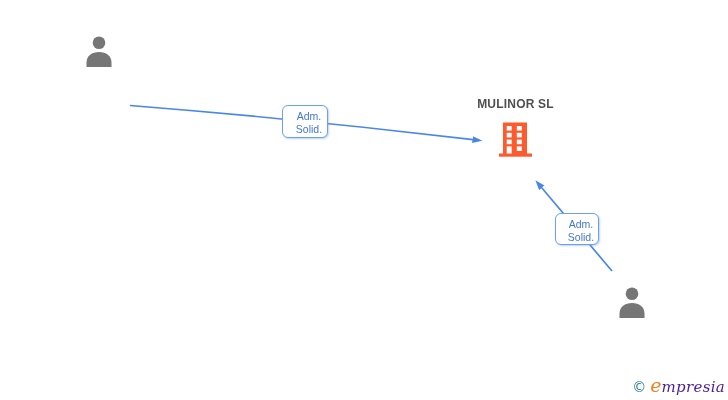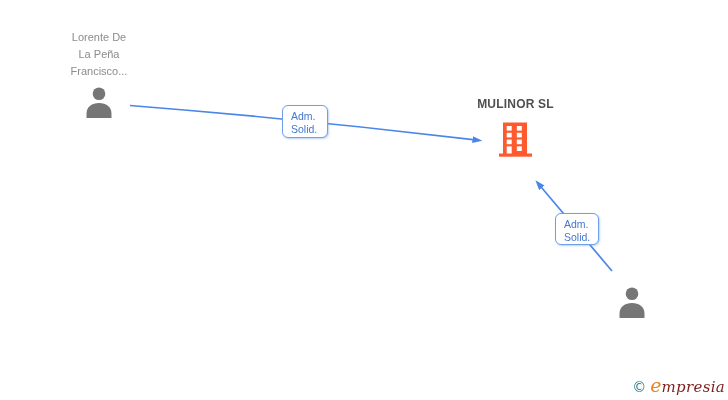--- a/index.html
+++ b/index.html
@@ -13,52 +13,47 @@
   .person-name{font-size:11px;line-height:17px;color:#8c8c8c;text-align:center;white-space:nowrap;}
   .company-name{font-size:12px;line-height:14px;font-weight:bold;color:#4f4f4f;letter-spacing:.2px;white-space:nowrap;text-align:center;}
   .person-icon{margin-top:6px;}
   .building-icon{margin-top:11px;}
   .person2 .person-name{margin-top:4px;}
   .edge-label{
     position:absolute;box-sizing:border-box;background:#ffffff;
     border:1.6px solid #6f9fea;border-radius:6px;
     box-shadow:1px 1px 2px rgba(110,155,230,.45);
     color:#4477cf;font-size:10.5px;line-height:13px;
-    padding:4px 0 0 8px;cursor:pointer;
+    padding:4px 0 0 8px;cursor:pointer;text-align:center;
   }
   .watermark{
     position:absolute;right:3px;bottom:4px;display:flex;align-items:baseline;
     gap:4px;cursor:pointer;
   }
   .wm-copy{color:#2f7d8e;font-size:14px;font-family:"DejaVu Sans",sans-serif;}
   .wm-brand{font-family:"DejaVu Serif",serif;font-style:italic;white-space:nowrap;}
   .wm-initial{color:#f08120;font-size:19px;}
-  .wm-rest{color:#7f1d1d;font-size:15px;letter-spacing:.3px;}
+  .wm-rest{color:#4c1d95;font-size:15px;letter-spacing:.3px;}
 </style>
 </head>
 <body>
 
 <div class="canvas">
 
   <svg class="edges" width="728" height="400" viewBox="0 0 728 400">
     <defs>
       <marker id="arrow" markerUnits="userSpaceOnUse" markerWidth="11" markerHeight="8" refX="0.5" refY="3.5" orient="auto">
         <path d="M0,0 L10,3.5 L0,7 Z" fill="#4a86e8"></path>
       </marker>
     </defs>
     <path class="edge-line" d="M130,105.5 Q300,119 473,139.7" marker-end="url(#arrow)"></path>
     <path class="edge-line" d="M612,271 L541.5,187.5" marker-end="url(#arrow)"></path>
   </svg>
 
   <div class="node person1" style="left:38px;top:29px;width:122px;">
-    <div class="person-name">
-      <div>Lorente De</div>
-      <div>La Peña</div>
-      <div>Francisco...</div>
-    </div>
     <svg class="person-icon" width="30" height="32" viewBox="0 0 30 32">
       <circle cx="15" cy="7.8" r="6.3" fill="#767676"></circle>
       <path d="M2.5,32 L2.5,28 C2.5,20.5 8,17 15,17 C22,17 27.5,20.5 27.5,28 L27.5,32 Z" fill="#767676"></path>
     </svg>
   </div>
 
   <div class="edge-label" style="left:282px;top:105px;width:46px;height:33px;">
     <div>Adm.</div>
     <div>Solid.</div>
   </div>

